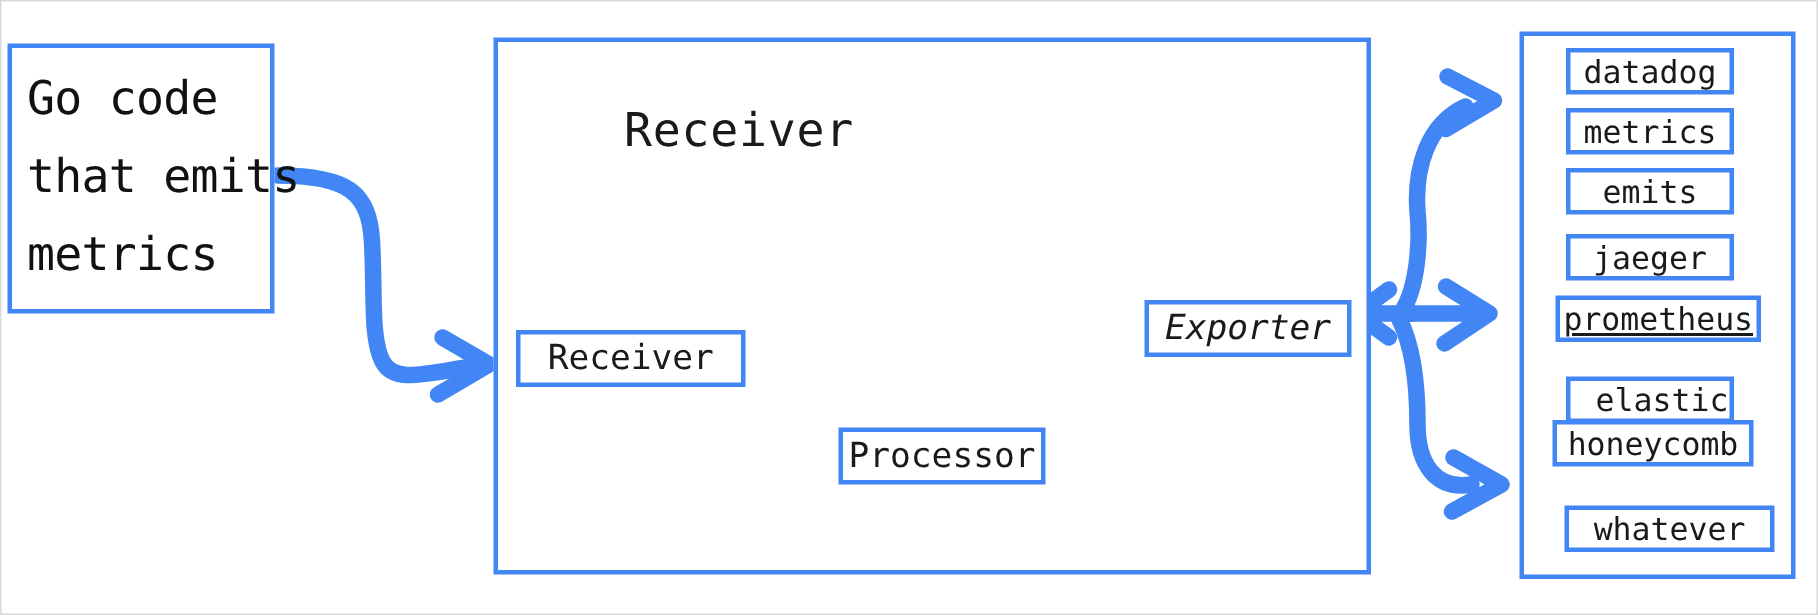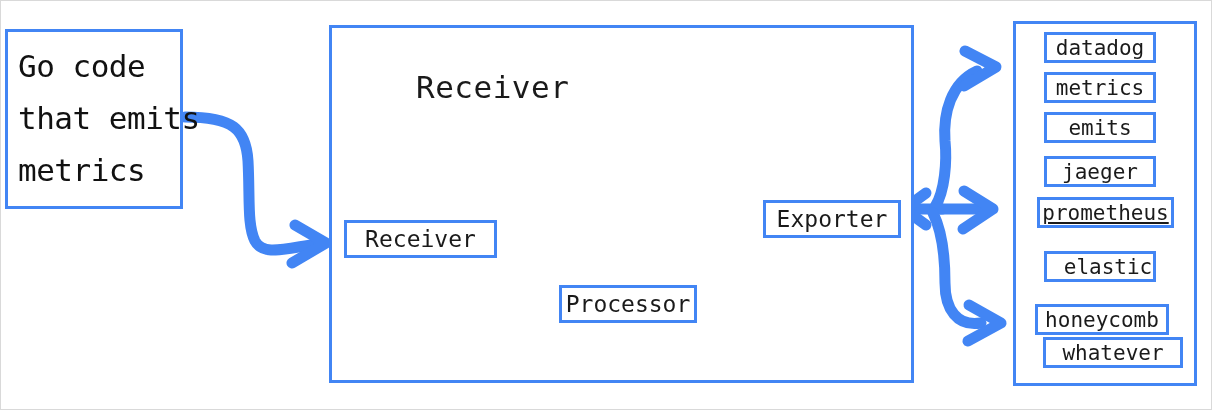--- a/index.html
+++ b/index.html
@@ -93,20 +93,21 @@
     font-size: 23px;
     border-width: 3px;
   }
   #exporter-node {
     left: 762px;
     top: 199px;
     width: 138px;
     height: 38px;
     font-size: 23px;
     border-width: 3px;
+    font-style: italic;
   }
   
   #dest-container {
     left: 1012px;
     top: 20px;
     width: 184px;
     height: 365px;
   }
   .dest-node {
     font-size: 21px;
@@ -181,16 +182,16 @@
   <div class="node" id="exporter-node">Exporter</div>
 
   <div class="container-box" id="dest-container"></div>
 
   <div class="node dest-node" id="dest-datadog" style="top:31px;width:112px;">datadog</div>
   <div class="node dest-node" id="dest-grafana" style="top:71px;width:112px;">metrics</div>
   <div class="node dest-node" id="dest-stdout" style="top:111px;width:112px;">emits</div>
   <div class="node dest-node" id="dest-jaeger" style="top:155px;width:112px;">jaeger</div>
   <div class="node dest-node" id="dest-prometheus" style="top:196px;">prometheus</div>
   <div class="node dest-node" id="dest-elastic" style="top:250px;width:112px;padding-left:16px;">elastic</div>
-  <div class="node dest-node" id="dest-honeycomb" style="top:279px;margin-top:24px;">honeycomb</div>
+  <div class="node dest-node" id="dest-honeycomb" style="top:279px;">honeycomb</div>
   <div class="node dest-node" id="dest-whatever" style="top:336px;width:140px;left:1042px;">whatever</div>
 
 </div>
 
 </body></html>

